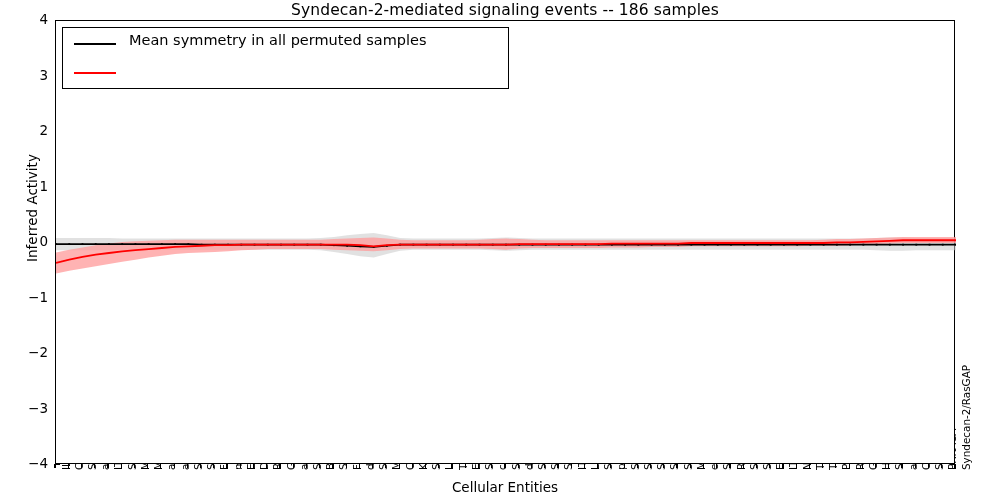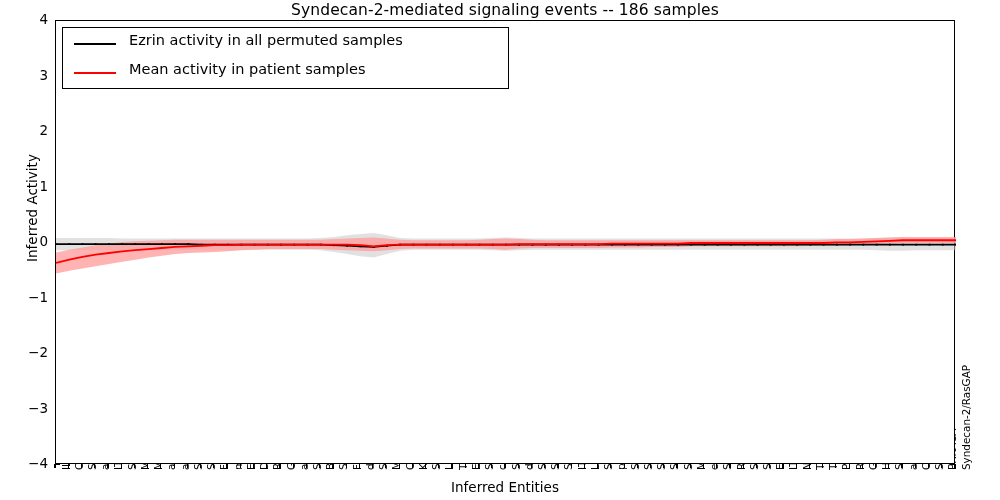--- a/index.html
+++ b/index.html
@@ -47,21 +47,21 @@
   .lg-text{position:absolute;left:66px;top:2px;font-size:14.5px;color:#000;white-space:nowrap;}
 </style>
 </head>
 <body>
 
 <div id="root">
 
   <div id="title">Syndecan-2-mediated signaling events -- 186 samples</div>
 
   <div id="ylabel">Inferred Activity</div>
-  <div id="xlabel">Inferred Entities</div>
+  <div id="xlabel">Cellular Entities</div>
 
   <div id="yticks">
       <div class="ytk-label" style="left: 4px; top: 11px;">4</div>
       <div class="ytk-mark" style="top: 20px;"></div>
       <div class="ytk-mark-r" style="top: 20px;"></div>
       <div class="ytk-label" style="left: 4px; top: 66.5px;">3</div>
       <div class="ytk-mark" style="top: 75.5px;"></div>
       <div class="ytk-mark-r" style="top: 75.5px;"></div>
       <div class="ytk-label" style="left: 4px; top: 122px;">2</div>
       <div class="ytk-mark" style="top: 131px;"></div>
@@ -304,21 +304,20 @@
           <rect x="885.86" y="222.77" width="1.8" height="1.8" fill="#000000"></rect>
           <rect x="899.10" y="222.77" width="1.8" height="1.8" fill="#000000"></rect>
           <path d="M0.00 241.98 L13.24 238.65 L26.47 235.88 L39.71 233.66 L52.94 231.99 L66.18 230.33 L79.41 229.22 L92.65 228.11 L105.88 227.00 L119.12 225.89 L132.35 225.33 L145.59 224.77 L158.82 224.22 L172.06 224.22 L185.29 223.67 L198.53 223.67 L211.76 223.67 L225.00 223.67 L238.24 223.67 L251.47 223.67 L264.71 223.67 L277.94 223.67 L291.18 223.67 L304.41 224.22 L317.65 225.33 L330.88 224.22 L344.12 223.67 L357.35 223.67 L370.59 223.67 L383.82 223.67 L397.06 223.67 L410.29 223.67 L423.53 223.67 L436.76 223.67 L450.00 223.67 L463.24 223.11 L476.47 223.11 L489.71 223.11 L502.94 223.11 L516.18 223.11 L529.41 223.11 L542.65 223.11 L555.88 222.55 L569.12 222.55 L582.35 222.55 L595.59 222.55 L608.82 222.55 L622.06 222.55 L635.29 222.00 L648.53 222.00 L661.76 222.00 L675.00 222.00 L688.24 222.00 L701.47 222.00 L714.71 222.00 L727.94 222.00 L741.18 222.00 L754.41 222.00 L767.65 222.00 L780.88 221.45 L794.12 221.45 L807.35 220.89 L820.59 220.34 L833.82 219.78 L847.06 219.23 L860.29 219.23 L873.53 219.23 L886.76 219.23 L900.00 219.23" fill="none" stroke="#ff0000" stroke-width="1.8"></path>
         </g>
     </svg>
   </div>
 
   <div id="legend">
     <div class="lg-row" style="top:2px">
       <div class="lg-line" style="background:#000000;height:1.6px"></div>
-      <div class="lg-text">Ezrin activity in all permuted samples</div>
+      <div class="lg-text">Mean symmetry in all permuted samples</div>
     </div>
     <div class="lg-row" style="top:31px">
       <div class="lg-line" style="background:#ff0000;height:1.6px"></div>
-      <div class="lg-text">Mean activity in patient samples</div>
     </div>
   </div>
 
 </div>
 
 </body></html>

